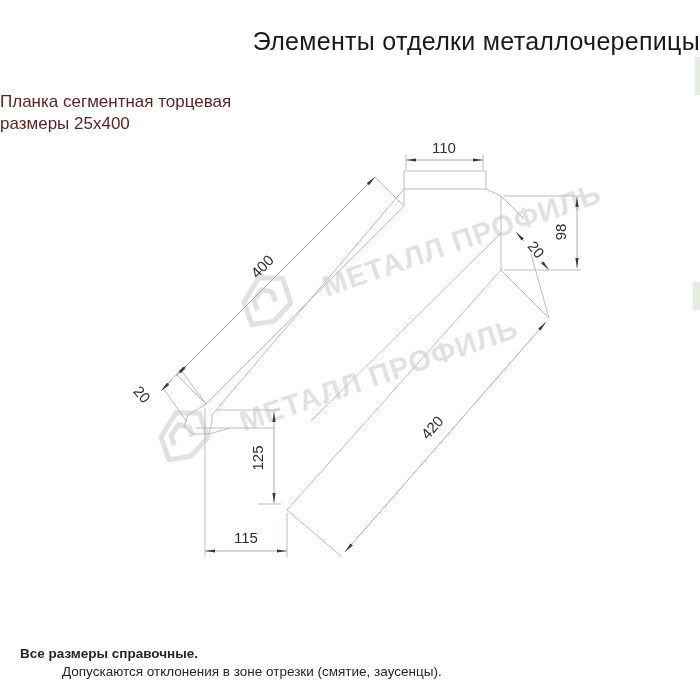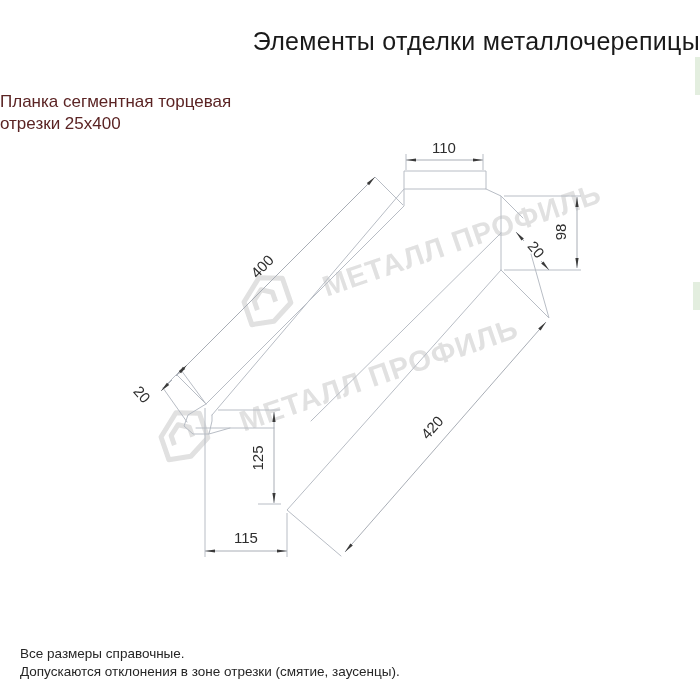--- a/index.html
+++ b/index.html
@@ -13,38 +13,38 @@
   }
   .product-subtitle{
     position:absolute;left:0;width:700px;text-align:left;
     font-size:17px;color:#5b2424;
   }
   .product-subtitle.l1{top:92px;}
   .product-subtitle.l2{top:114px;}
   .footnote{
     position:absolute;left:20px;font-size:13.5px;color:#262626;
   }
-  .footnote.n1{top:646px;}
-  .footnote.n2{top:664px;}
+  .footnote.n1{top:646px;font-weight:bold;}
+  .footnote.n2{top:664px;margin-left:42px;}
   svg.drawing{position:absolute;left:0;top:0;}
   svg .part{stroke:#b8bdc5;fill:none;stroke-width:1;stroke-linejoin:round;stroke-linecap:round;}
   svg .dimline{stroke:#a9aeb6;fill:none;stroke-width:1;}
   svg .extline{stroke:#b8bdc5;fill:none;stroke-width:1;}
   svg text.dim{fill:#2e2e2e;font-size:15px;font-family:"Liberation Sans",sans-serif;}
   svg .wm{opacity:.85;}
   svg .wm text{fill:#dcdcdc;font-weight:bold;font-size:29px;letter-spacing:1px;font-family:"Liberation Sans",sans-serif;}
   svg .wm .logo{stroke:#dcdcdc;fill:none;stroke-width:5;stroke-linejoin:round;}
   .edge-artifact{position:absolute;opacity:.75;}
 </style>
 </head>
 <body>
 
 <div class="page-title">Элементы отделки металлочерепицы</div>
 <div class="product-subtitle l1">Планка сегментная торцевая</div>
-<div class="product-subtitle l2">отрезки 25х400</div>
+<div class="product-subtitle l2">размеры 25х400</div>
 
 <svg class="drawing" width="700" height="700" viewBox="0 0 700 700" xmlns="http://www.w3.org/2000/svg">
 
   <defs>
     <marker id="arw" viewBox="0 0 12 12" refX="11" refY="6" markerWidth="12" markerHeight="12" markerUnits="userSpaceOnUse" orient="auto-start-reverse">
       <path d="M1,4.4 L11,6 L1,7.6 Z" fill="#3a3a3a"></path>
     </marker>
   </defs>
 
   <g class="wm" transform="translate(228,280) rotate(-19)">

